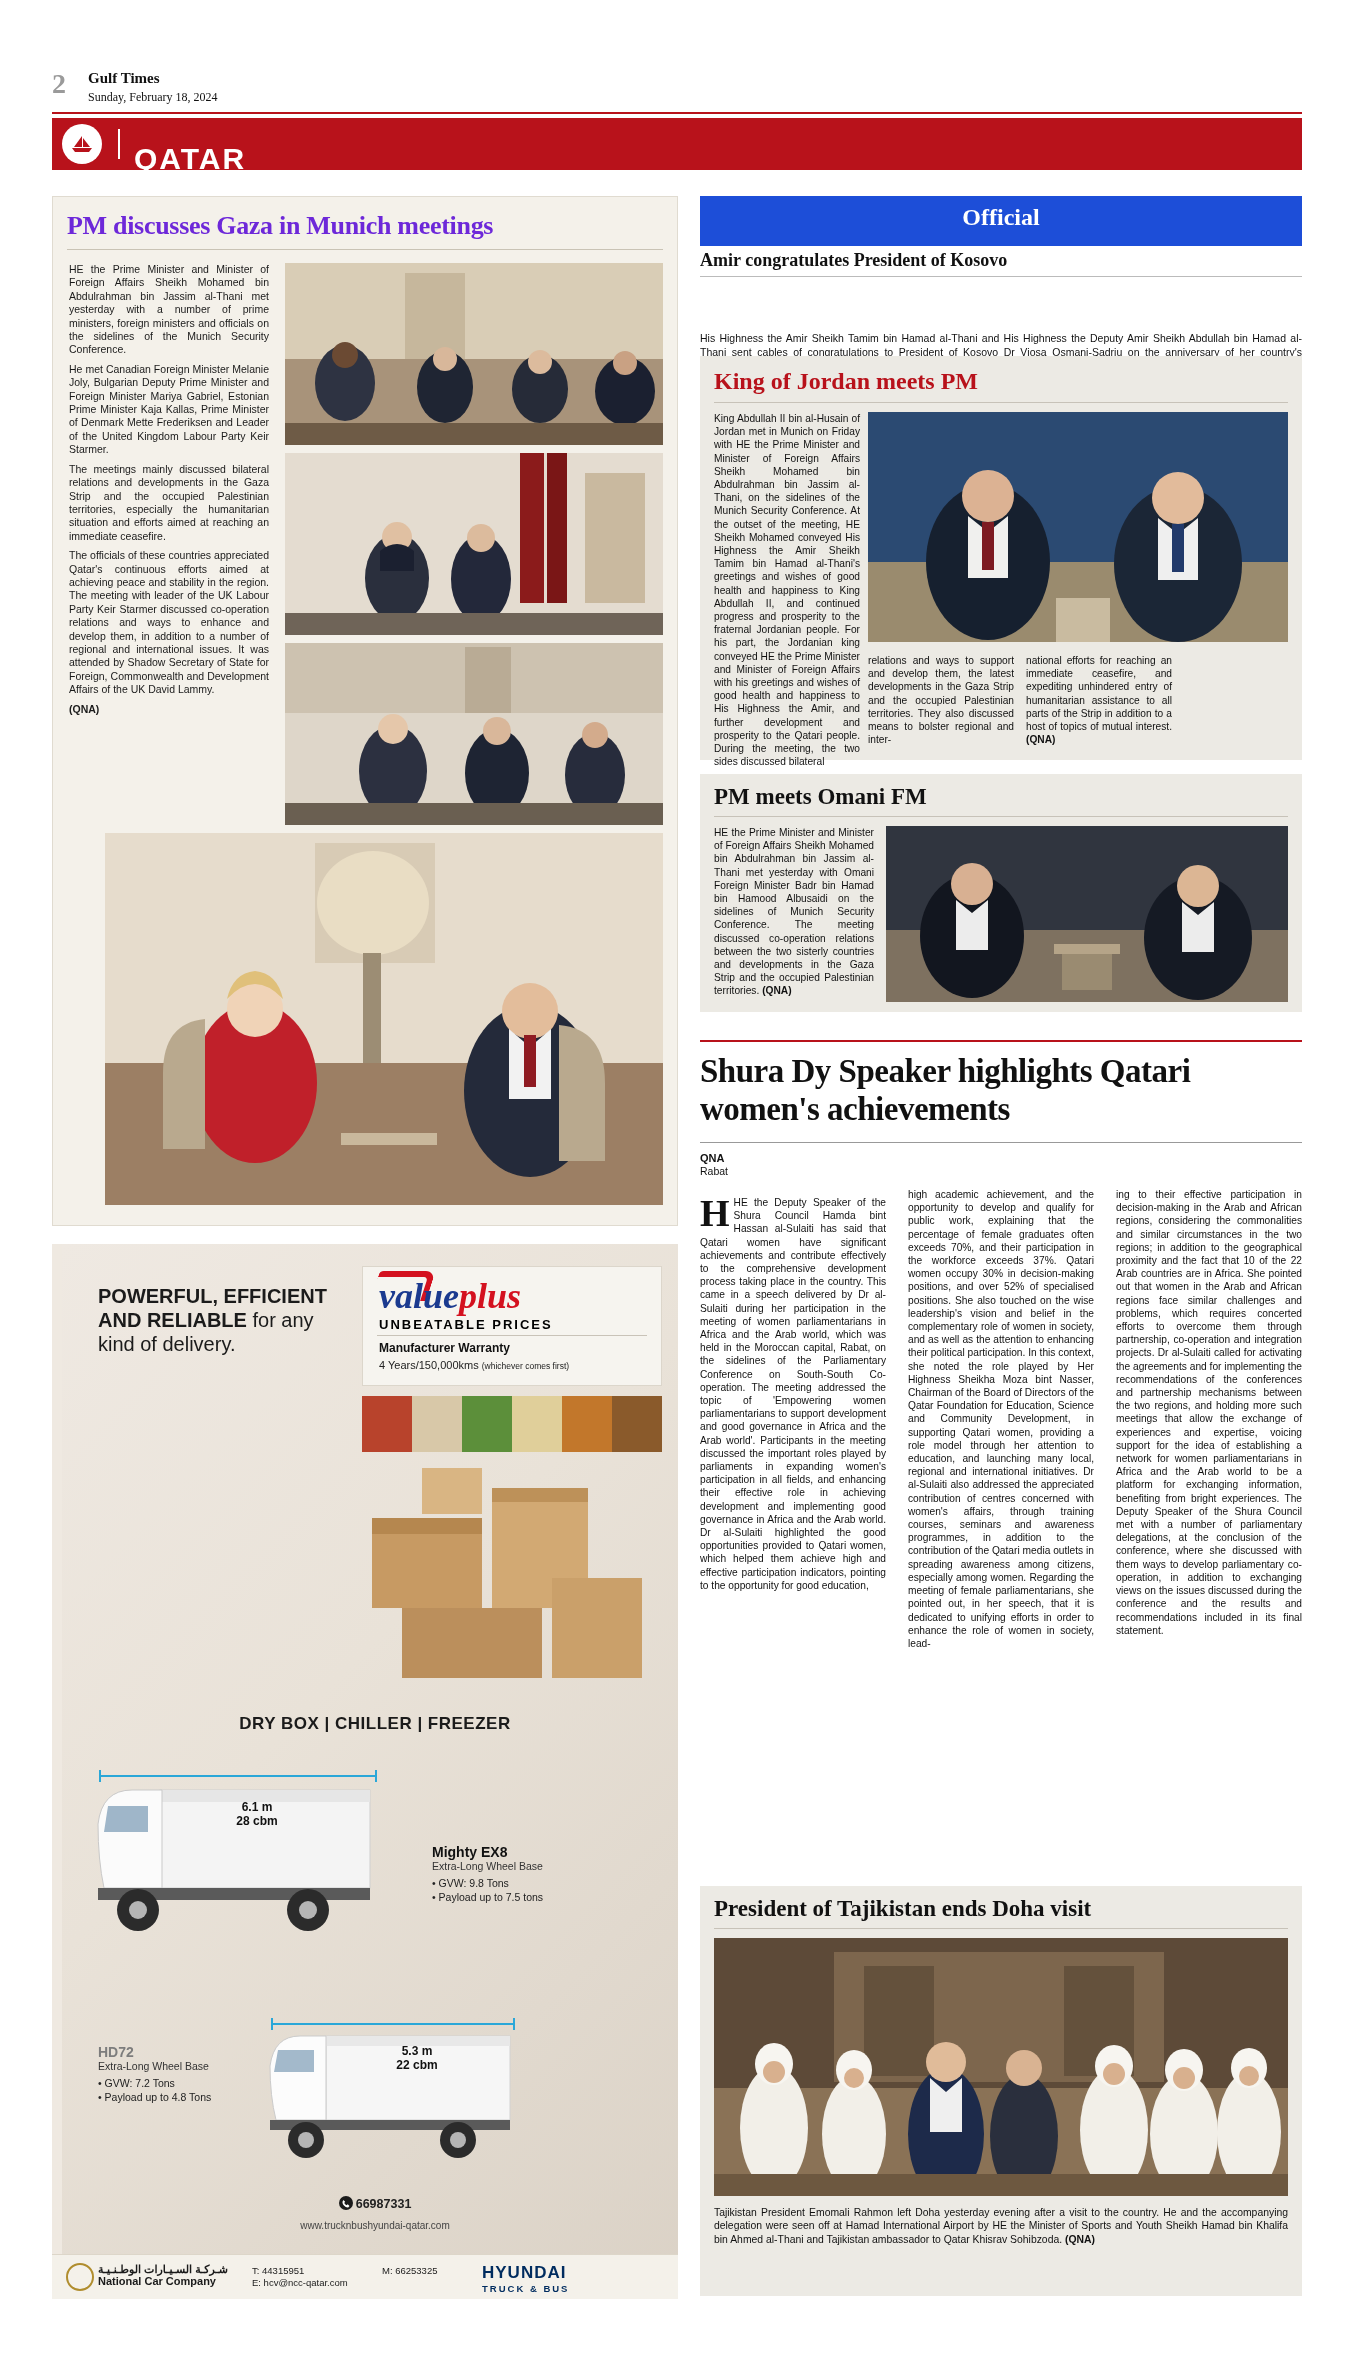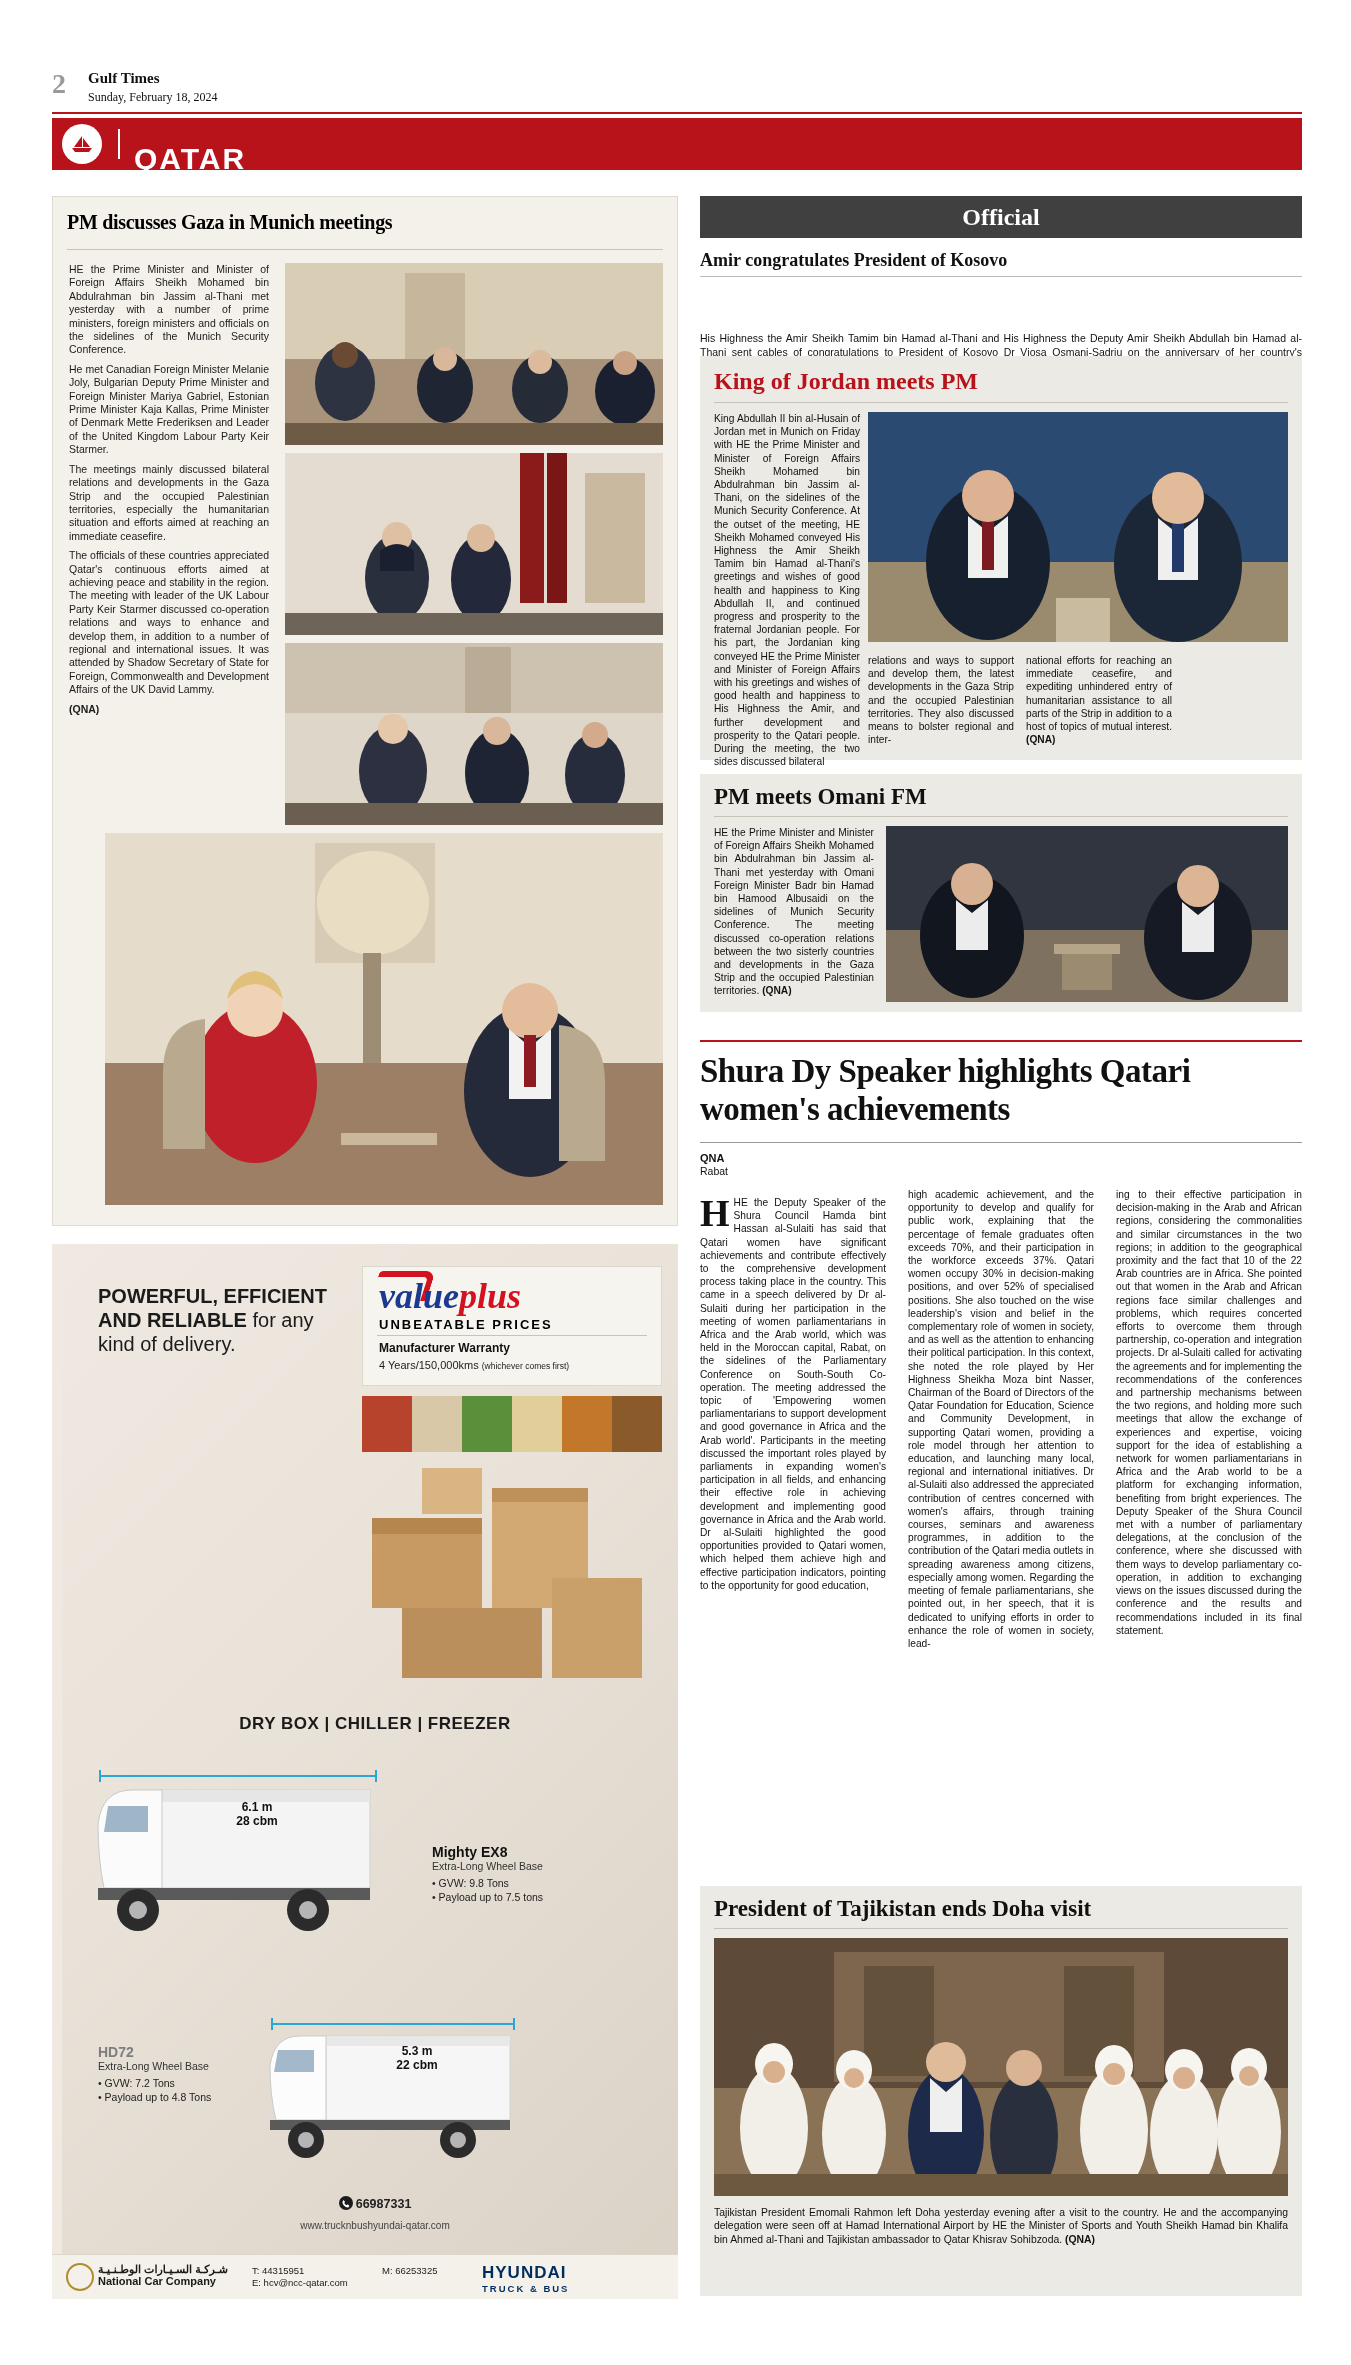--- a/index.html
+++ b/index.html
@@ -24,37 +24,37 @@
   .section-bar { position:absolute; left:52px; top:118px; width:1250px; height:52px; background:#b8121b; }
   .section-logo { position:absolute; left:10px; top:6px; width:40px; height:40px; background:#ffffff; border-radius:50%; }
   .section-logo .boat { position:absolute; left:8px; top:11px; width:24px; height:18px; }
   .section-div { position:absolute; left:66px; top:11px; width:2px; height:30px; background:#ffffff; }
   .section-title { position:absolute; left:82px; top:24px; font-family:"Liberation Sans", sans-serif; font-size:30px; letter-spacing:2px; color:#fff; font-weight:bold; }
 
   
   .story-box { position:absolute; left:52px; top:196px; width:626px; height:1030px; background:#f4f1ea; border:1px solid #e0dbd0; }
   .story-head {
     position:absolute; left:14px; top:14px; width:596px;
-    font-family:"Liberation Serif", serif; font-weight:bold; font-size:20px; color:#000000;
+    font-family:"Liberation Serif", serif; font-weight:bold; font-size:26px; color:#6d28d9;
     letter-spacing:-0.3px;
   }
   .story-head-rule { position:absolute; left:14px; top:52px; width:596px; height:1px; background:#c9c3b5; }
   .story-text {
     position:absolute; left:16px; top:66px; width:200px;
     font-family:"Liberation Sans", sans-serif; font-size:10.5px; line-height:13.4px;
     color:#1a1a1a; text-align:justify;
   }
   .story-text p { margin:0 0 6px 0; }
   .story-text .src { font-weight:bold; }
 
   .photo { position:absolute; background:#8a7f74; overflow:hidden; }
   .photo .ph-inner { width:100%; height:100%; }
 
   
-  .official-bar { position:absolute; left:700px; top:196px; width:602px; height:42px; background:#404040; }
+  .official-bar { position:absolute; left:700px; top:196px; width:602px; height:50px; background:#1d4ed8; }
   .official-bar span { display:block; text-align:center; line-height:42px; color:#fff; font-family:"Liberation Serif", serif; font-weight:bold; font-size:24px; }
   .amir-head { position:absolute; left:700px; top:250px; width:602px; font-family:"Liberation Serif", serif; font-weight:bold; font-size:18px; color:#111; }
   .amir-rule { position:absolute; left:700px; top:276px; width:602px; height:1px; background:#bbb; }
   .amir-body { position:absolute; left:700px; top:284px; width:602px; font-size:10.5px; line-height:13.6px; text-align:justify;margin-top:48px; }
   .amir-body .src { font-weight:bold; }
 
   
   .koj-box { position:absolute; left:700px; top:356px; width:602px; height:404px; background:#eceae4; }
   .koj-head { position:absolute; left:14px; top:12px; font-family:"Liberation Serif", serif; font-weight:bold; font-size:24px; color:#b8121b; }
   .koj-rule { position:absolute; left:14px; top:46px; width:574px; height:1px; background:#c7c2b8; }

